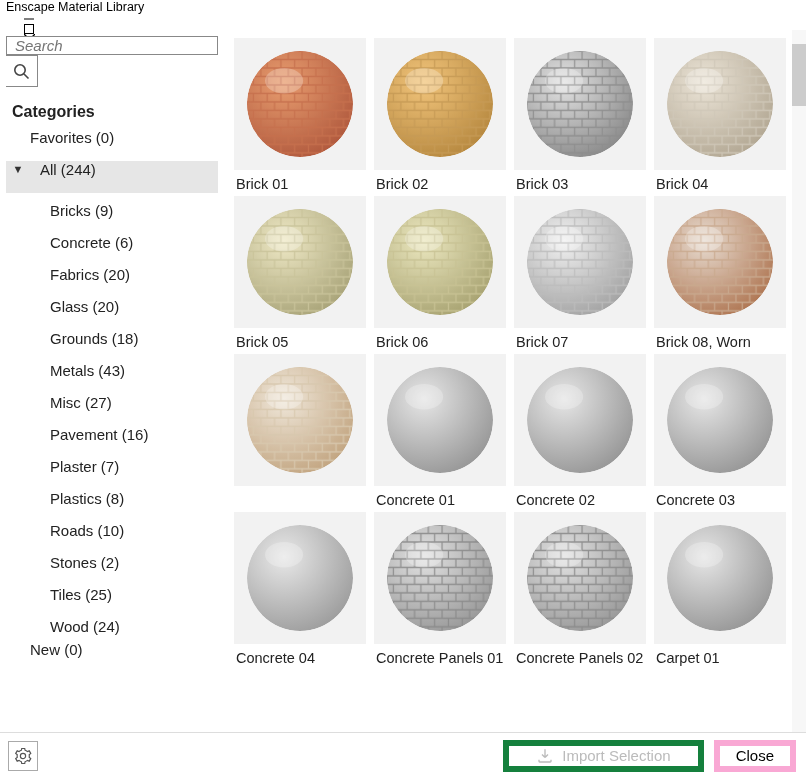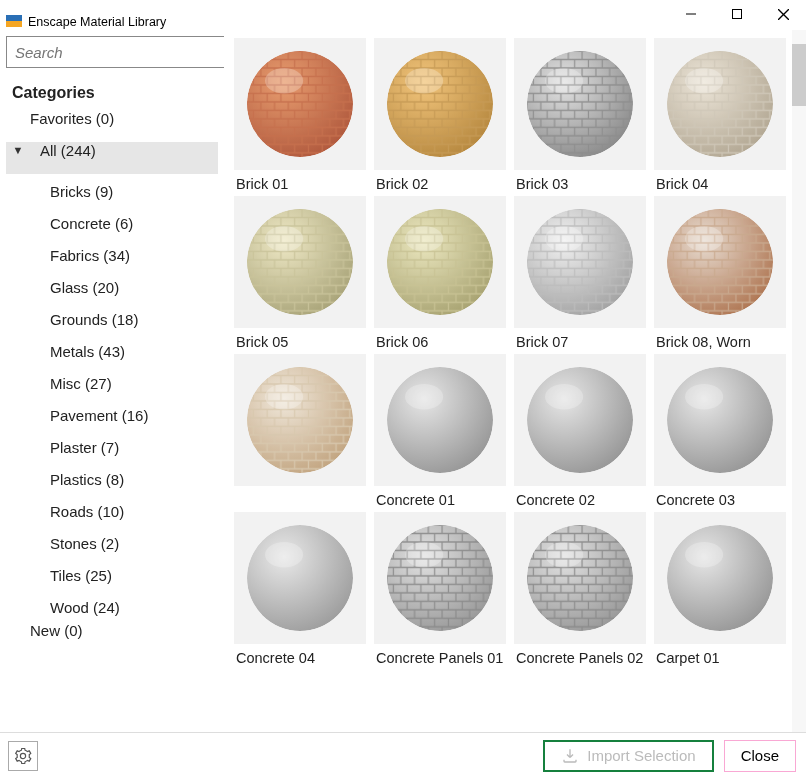--- a/index.html
+++ b/index.html
@@ -1,47 +1,47 @@
 <!DOCTYPE html>
 <html><head>
 <meta charset="utf-8">
 <style>
 * { box-sizing: border-box; margin: 0; padding: 0; }
 body { font-family: "Segoe UI", Arial, sans-serif; font-size: 14px; color: #222; background: #fff; width: 806px; height: 779px; overflow: hidden; }
-.titlebar { display:flex; align-items:flex-end; height:30px; padding:0 0 0 6px; border-bottom:1px solid #fff; }
+.titlebar { display:flex; align-items:flex-start; height:30px; padding:0 0 0 6px; border-bottom:1px solid #fff;flex-direction:column; }
 .titlebar .app-icon { width:16px; height:16px; margin-right:6px; }
 .titlebar .title-text { font-size:12.5px; color:#000; }
 .titlebar .spacer { flex:1; }
 .win-btn { width:46px; height:30px; display:flex; align-items:center; justify-content:center; }
 .content { display:flex; height:702px; }
 .sidebar { width:224px; padding:6px 6px 0 6px; display:flex; flex-direction:column; }
-.search-row { display:flex; margin-bottom:10px; }
+.search-row { display:flex; margin-bottom:10px;flex-direction:column; }
 .search-input { flex:1; height:32px; border:1px solid #888; padding:0 8px; font-size:15px; font-style:italic; color:#777; outline:none; }
 .search-btn { width:32px; height:32px; border:1px solid #888; border-left:0; display:flex; align-items:center; justify-content:center; background:#fff; }
 .cat-heading { font-weight:700; font-size:16px; padding:6px 6px 8px 6px; }
 .tree-item { display:flex; align-items:center; height:32px; padding:0 4px 16px 4px; font-size:15px; cursor:pointer; }
 .tree-item.selected { background:#e6e6e6; }
 .tree-item .chevron { width:16px; text-align:center; font-size:11px; color:#333; }
 .tree-item.level1 .label { padding-left:4px; }
 .tree-item.level2 .label { padding-left:14px; }
 .tree-item.level3 .label { padding-left:24px;margin-top:18px; }
 .main { flex:1; position:relative; background:#fff; padding:8px 14px 0 10px; overflow:hidden; }
 .grid { display:grid; grid-template-columns:repeat(4, 132px); gap:0 8px; }
 .tile { width:132px; }
 .thumb { width:132px; height:132px; background:#f2f2f2; display:flex; align-items:center; justify-content:center; }
 .sphere { width:106px; height:106px; border-radius:50%; }
 .tile-label { font-size:14.5px; color:#222; padding:6px 2px 4px 2px; white-space:nowrap; overflow:hidden; text-overflow:ellipsis; }
 .vscroll { position:absolute; right:0; top:0; width:14px; height:100%; background:#f7f7f7; }
 .vscroll .thumb-bar { position:absolute; left:0; top:14px; width:14px; height:62px; background:#ccc; }
 .footer { height:46px; border-top:1px solid #ddd; display:flex; align-items:center; padding:0 10px 0 8px; }
 .settings-btn { width:30px; height:30px; border:1px solid #aaa; display:flex; align-items:center; justify-content:center; background:#fff; }
 .footer .spacer { flex:1; }
-.import-btn { height:32px; border:2px solid #15803d; color:#bbb; background:#fff; display:flex; align-items:center; padding:0 16px; margin-right:10px; font-size:15px; }
+.import-btn { height:32px; border:6px solid #15803d; color:#bbb; background:#fff; display:flex; align-items:center; padding:0 27px; margin-right:10px; font-size:15px; }
 .import-btn svg { margin-right:8px; }
-.close-btn { height:32px; border:1px solid #f9a8d4; background:#fff; padding:0 16px; font-size:15px; }
+.close-btn { height:32px; border:6px solid #f9a8d4; background:#fff; padding:0 16px; font-size:15px; }
 </style>
 </head>
 <body>
 
 <div class="titlebar">
   <svg class="app-icon" viewBox="0 0 16 16">
       <rect x="0" y="2" width="16" height="6" fill="#2a6fb5"></rect>
       <rect x="0" y="8" width="16" height="6" fill="#f5a623"></rect>
     </svg>
   <span class="title-text">Enscape Material Library</span>
@@ -88,21 +88,21 @@
         <div class="tree-item level3">
           <span class="chevron"></span>
           <span class="label">Bricks (9)</span>
         </div>
         <div class="tree-item level3">
           <span class="chevron"></span>
           <span class="label">Concrete (6)</span>
         </div>
         <div class="tree-item level3">
           <span class="chevron"></span>
-          <span class="label">Fabrics (34)</span>
+          <span class="label">Fabrics (20)</span>
         </div>
         <div class="tree-item level3">
           <span class="chevron"></span>
           <span class="label">Glass (20)</span>
         </div>
         <div class="tree-item level3">
           <span class="chevron"></span>
           <span class="label">Grounds (18)</span>
         </div>
         <div class="tree-item level3">

